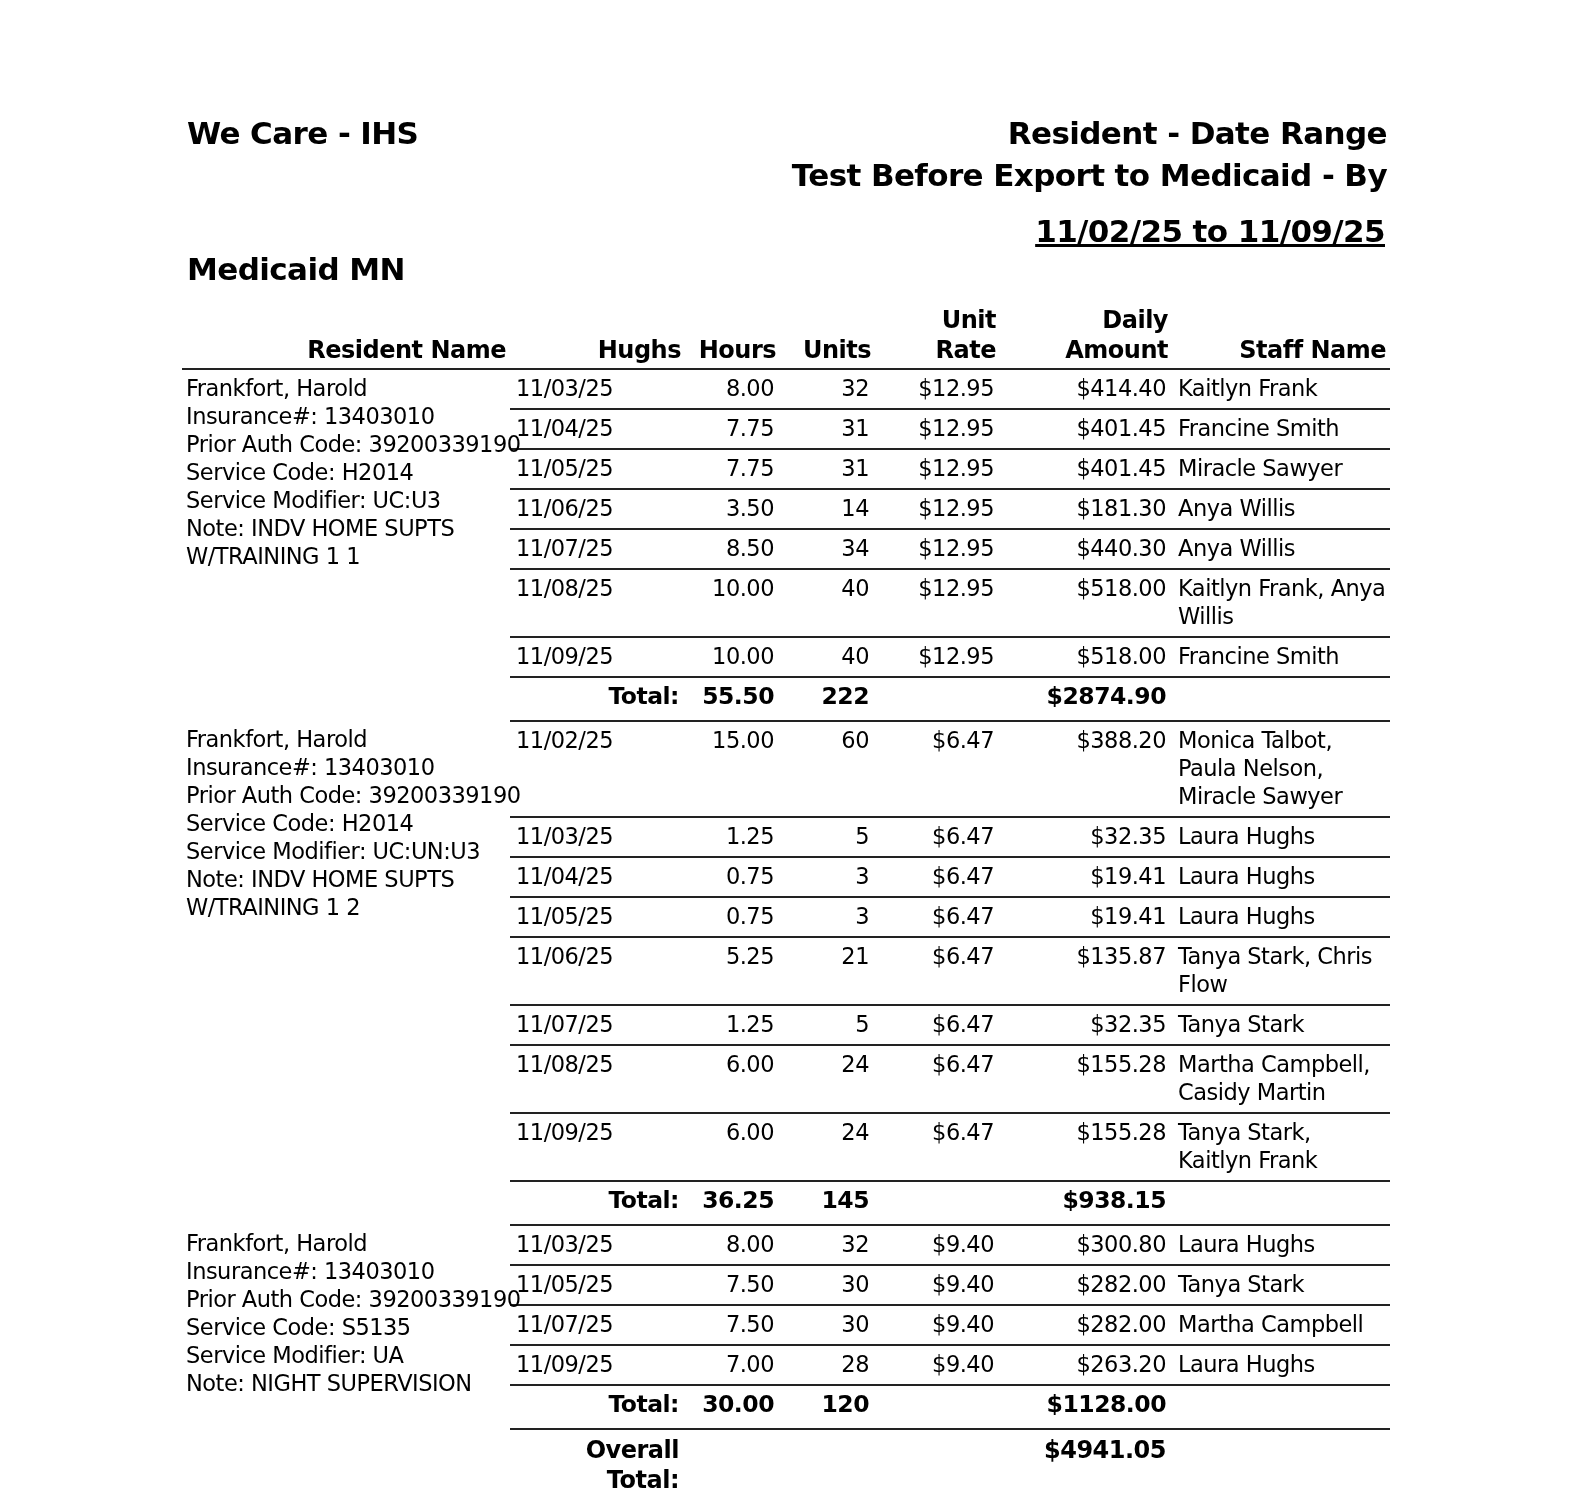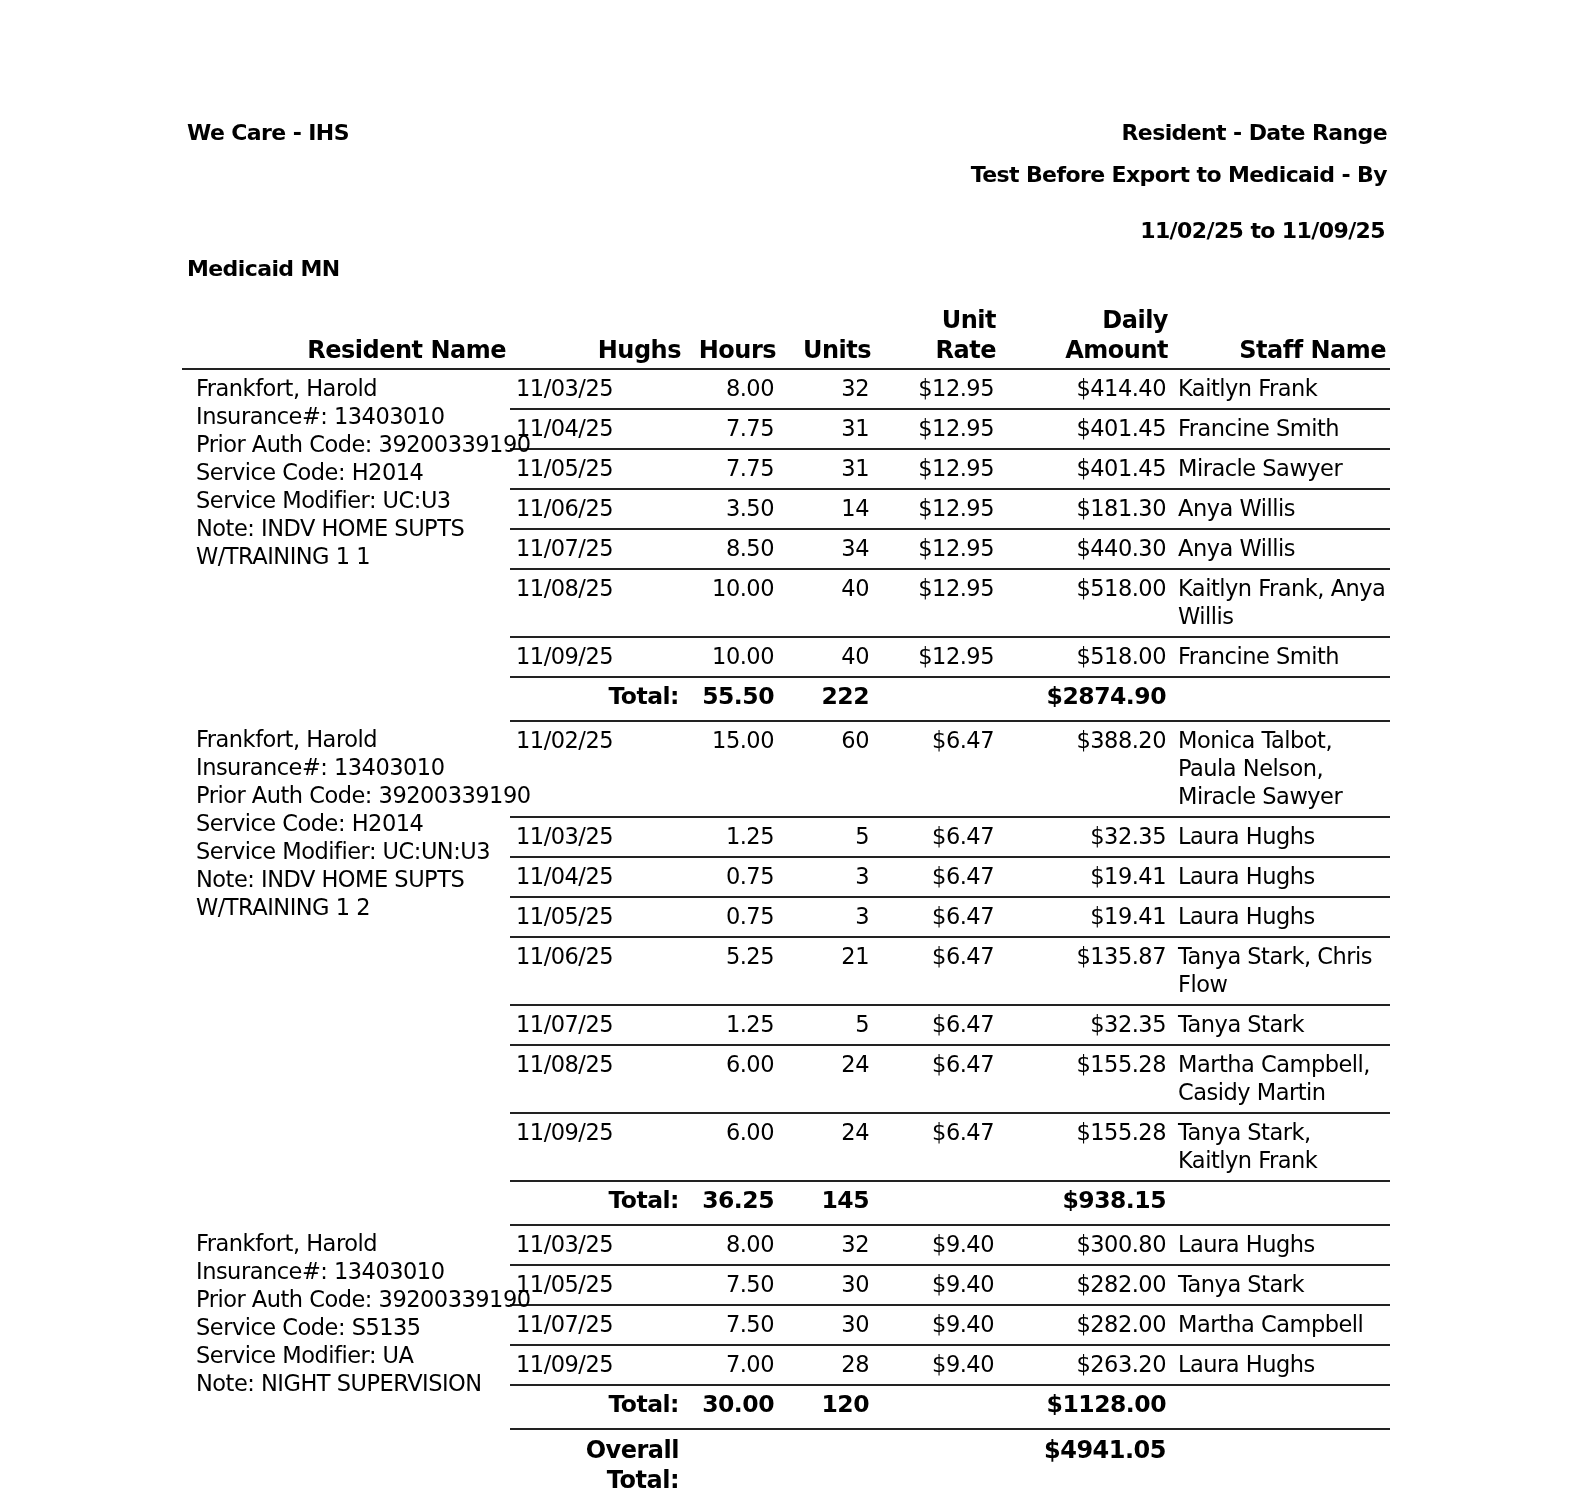--- a/index.html
+++ b/index.html
@@ -1,25 +1,25 @@
 <!DOCTYPE html>
 <html><head>
 <meta charset="utf-8">
 <style>
   html, body { margin: 0; padding: 0; background: #ffffff; }
   body {
     width: 1592px; height: 1506px; position: relative; overflow: hidden;
     font-family: "DejaVu Sans", "Liberation Sans", sans-serif;
     color: #000;
   }
-  .hdr { position: absolute; font-weight: bold; font-size: 22px; letter-spacing: -0.6px; line-height: 42px; }
+  .hdr { position: absolute; font-weight: bold; font-size: 31px; letter-spacing: -0.6px; line-height: 42px; }
   .org { left: 187px; top: 112px; }
   .payer { left: 187px; top: 212px; margin-top: 36px; }
   .title { right: 205px; top: 112px; text-align: right; width: 700px; }
-  .range { right: 207px; top: 210px; text-align: left; }
+  .range { right: 207px; top: 210px; text-align: left; text-decoration: underline; }
 
   table.report {
     position: absolute; left: 182px; top: 305px;
     border-collapse: collapse; table-layout: fixed; width: 1208px;
     font-size: 22.5px; letter-spacing: -0.5px;
   }
   table.report col.c-res { width: 328px; }
   table.report col.c-date { width: 175px; }
   table.report col.c-hrs { width: 95px; }
   table.report col.c-units { width: 95px; }
@@ -31,21 +31,21 @@
   th.l { text-align: right; }
   th.r { text-align: right; }
   td { vertical-align: top; line-height: 28px; padding: 4px 6px 6px 6px; }
   td.num { text-align: right; }
   td.res { padding: 4px 4px 0 4px; line-height: 28px; white-space: nowrap; }
   tr.data td:not(.res) { border-bottom: 2px solid #222; }
   tr.total td { font-weight: bold; font-size: 23.5px; padding-top: 4px; padding-bottom: 10px; }
   tr.total td.lbl { text-align: right; }
   tr.group-end td { border-bottom: 2px solid #222; }
   tr.overall td { font-weight: bold; font-size: 24px; line-height: 30px; padding-top: 5px; }
-  .res-line { display: block; margin-left: 10px; }
+  .res-line { display: block; }
   td.staff { padding-right: 2px; }
 </style>
 </head>
 <body>
 
 <div class="hdr org">We Care - IHS</div>
 <div class="hdr payer">Medicaid MN</div>
 <div class="hdr title">
   <div>Resident - Date Range</div>
   <div>Test Before Export to Medicaid - By</div>

